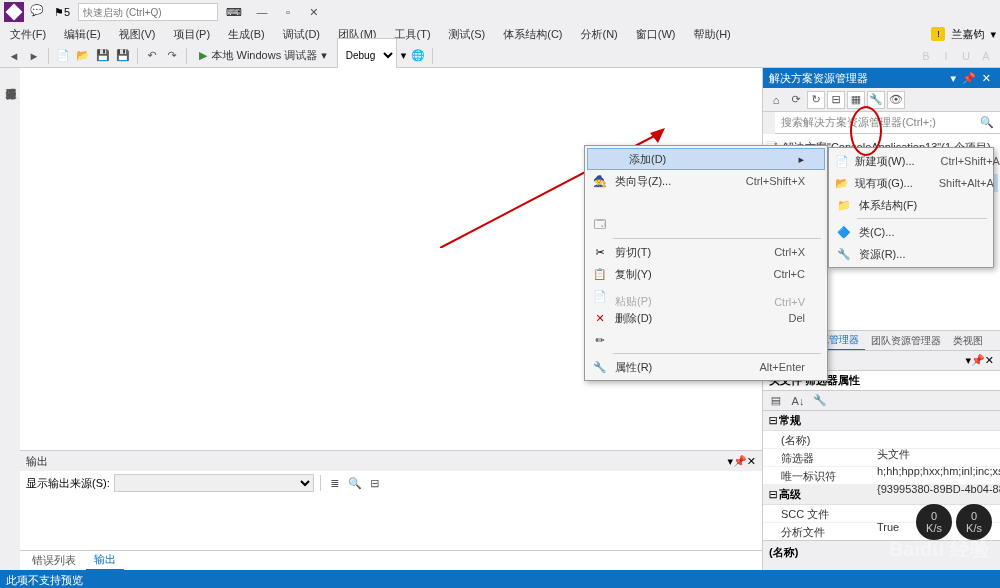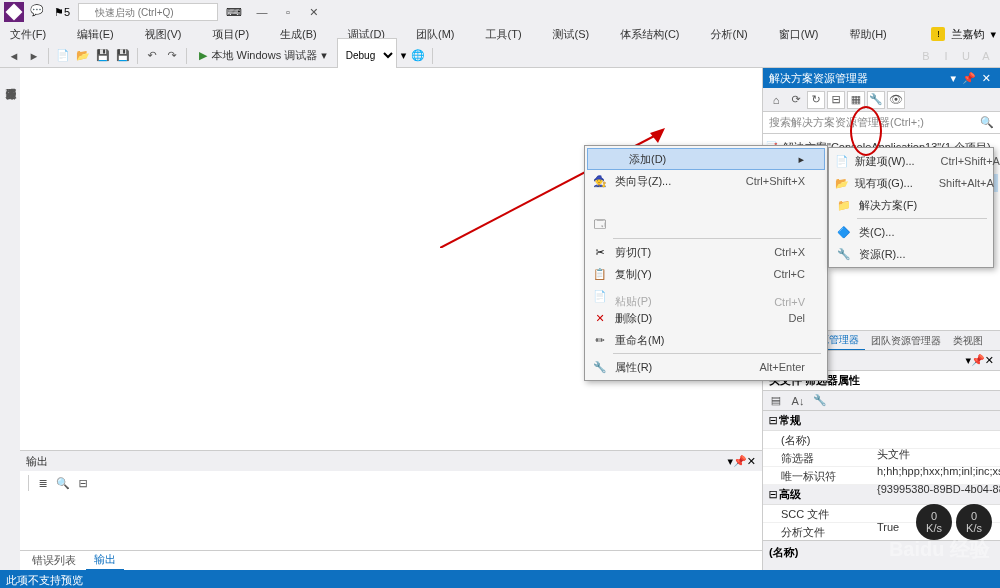--- a/index.html
+++ b/index.html
@@ -5,26 +5,26 @@
     * { margin: 0; padding: 0; box-sizing: border-box; font-family: "Microsoft YaHei", "Segoe UI", sans-serif; font-size: 11px; }
     body { width: 1000px; height: 588px; background: #efeff2; overflow: hidden; position: relative; }
     
     
     .title-bar { height: 24px; background: #efeff2; display: flex; align-items: center; padding: 0 4px; }
     .vs-logo { width: 20px; height: 20px; background: #68217a; margin-right: 6px; display: flex; align-items: center; justify-content: center; }
     .vs-logo::after { content: ""; width: 12px; height: 12px; background: #fff; transform: rotate(45deg); }
     .title-text { color: #555; flex: 1; }
     .title-right { display: flex; align-items: center; gap: 8px; }
     .notif-icon { width: 16px; height: 16px; }
-    .quick-search { width: 140px; height: 18px; border: 1px solid #ccc; padding: 0 16px; font-size: 10px; color: #888; background: #fff; }
+    .quick-search { width: 140px; height: 18px; border: 1px solid #ccc; padding: 0 4px; font-size: 10px; color: #888; background: #fff; }
     .title-btns { display: flex; gap: 2px; }
     .title-btn { width: 24px; height: 18px; display: flex; align-items: center; justify-content: center; color: #555; }
     
     
-    .menu-bar { height: 20px; display: flex; align-items: center; padding: 0 4px; gap: 19px; }
+    .menu-bar { height: 20px; display: flex; align-items: center; padding: 0 4px; gap: 6px; }
     .menu-item { padding: 2px 6px; color: #333; cursor: default; }
     .user-area { margin-left: auto; display: flex; align-items: center; gap: 6px; }
     .warn-badge { width: 14px; height: 14px; background: #f2c811; border-radius: 2px; display: flex; align-items: center; justify-content: center; font-size: 9px; color: #000; }
     
     
     .toolbar { height: 24px; display: flex; align-items: center; padding: 0 6px; gap: 4px; border-bottom: 1px solid #ccc; }
     .tb-icon { width: 16px; height: 16px; display: flex; align-items: center; justify-content: center; color: #555; }
     .tb-sep { width: 1px; height: 16px; background: #ccc; margin: 0 2px; }
     .tb-btn { display: flex; align-items: center; gap: 4px; padding: 2px 6px; color: #333; }
     .tb-play { color: #388a34; }
@@ -56,21 +56,21 @@
     
     
     .right-panels { width: 238px; display: flex; flex-direction: column; border-left: 1px solid #ccc; }
     .sln-panel { flex: 1; display: flex; flex-direction: column; }
     .panel-hdr { height: 20px; background: #0e70c0; color: #fff; display: flex; align-items: center; padding: 0 6px; }
     .panel-hdr-title { flex: 1; }
     .panel-hdr-btn { padding: 0 3px; cursor: default; }
     .sln-toolbar { height: 24px; display: flex; align-items: center; padding: 0 4px; gap: 2px; background: #efeff2; border-bottom: 1px solid #ccc; }
     .sln-tb-icon { width: 18px; height: 18px; display: flex; align-items: center; justify-content: center; color: #555; border: 1px solid transparent; }
     .sln-tb-icon.boxed { border-color: #ccc; background: #fff; }
-    .sln-search { height: 22px; border-bottom: 1px solid #ccc; padding: 2px 6px; color: #888; background: #fff; display: flex; align-items: center; }
+    .sln-search { height: 22px; border-bottom: 1px solid #ccc; padding: 2px 6px; color: #888; background: #fff; display: flex; align-items: center; margin-left: 12px; }
     .sln-search-txt { flex: 1; }
     .sln-tree { flex: 1; background: #fff; padding: 4px 2px; overflow: hidden; }
     .tree-row { display: flex; align-items: center; height: 18px; gap: 4px; }
     .tree-indent { width: 14px; }
     .tree-icon { width: 14px; height: 14px; display: flex; align-items: center; justify-content: center; }
     .tree-label { color: #333; white-space: nowrap; }
     .tree-label.bold { font-weight: bold; }
     .tree-row.selected { background: #cce8ff; }
     .sln-tabs { height: 20px; display: flex; align-items: center; background: #efeff2; border-top: 1px solid #ccc; }
     .sln-tab { padding: 2px 6px; font-size: 10px; color: #555; }
@@ -197,20 +197,24 @@
     </div>
 
     <div class="output-panel">
       <div class="output-hdr">
         <span class="output-hdr-title">输出</span>
         <span>▾</span>
         <span class="output-hdr-pin">📌</span>
         <span>✕</span>
       </div>
       <div class="output-toolbar">
+        <div class="out-src">
+          <span>显示输出来源(S):</span>
+          <select class="out-select"></select>
+        </div>
         <span class="tb-sep"></span>
         <span class="tb-icon">≣</span>
         <span class="tb-icon">🔍</span>
         <span class="tb-icon">⊟</span>
       </div>
       <div class="output-body"></div>
       <div class="output-tabs">
         <div class="out-tab">错误列表</div>
         <div class="out-tab active">输出</div>
       </div>
@@ -348,21 +352,20 @@
       <span class="ctx-label">粘贴(P)</span>
       <span class="ctx-short">Ctrl+V</span>
     </div>
   <div class="ctx-item">
       <span class="ctx-icon" style="color:#c00">✕</span>
       <span class="ctx-label">删除(D)</span>
       <span class="ctx-short">Del</span>
     </div>
   <div class="ctx-item">
       <span class="ctx-icon">✏</span>
-      <span class="ctx-label">重命名(M)</span>
     </div>
   <div class="ctx-sep"></div>
   <div class="ctx-item">
       <span class="ctx-icon">🔧</span>
       <span class="ctx-label">属性(R)</span>
       <span class="ctx-short">Alt+Enter</span>
     </div>
 </div>
 
 <div class="ctx-menu ctx-menu2">
@@ -371,21 +374,21 @@
       <span class="ctx-label">新建项(W)...</span>
       <span class="ctx-short">Ctrl+Shift+A</span>
     </div>
   <div class="ctx-item">
       <span class="ctx-icon">📂</span>
       <span class="ctx-label">现有项(G)...</span>
       <span class="ctx-short">Shift+Alt+A</span>
     </div>
   <div class="ctx-item">
       <span class="ctx-icon">📁</span>
-      <span class="ctx-label">解决方案(F)</span>
+      <span class="ctx-label">体系结构(F)</span>
     </div>
   <div class="ctx-sep"></div>
   <div class="ctx-item">
       <span class="ctx-icon">🔷</span>
       <span class="ctx-label">类(C)...</span>
     </div>
   <div class="ctx-item">
       <span class="ctx-icon">🔧</span>
       <span class="ctx-label">资源(R)...</span>
     </div>

